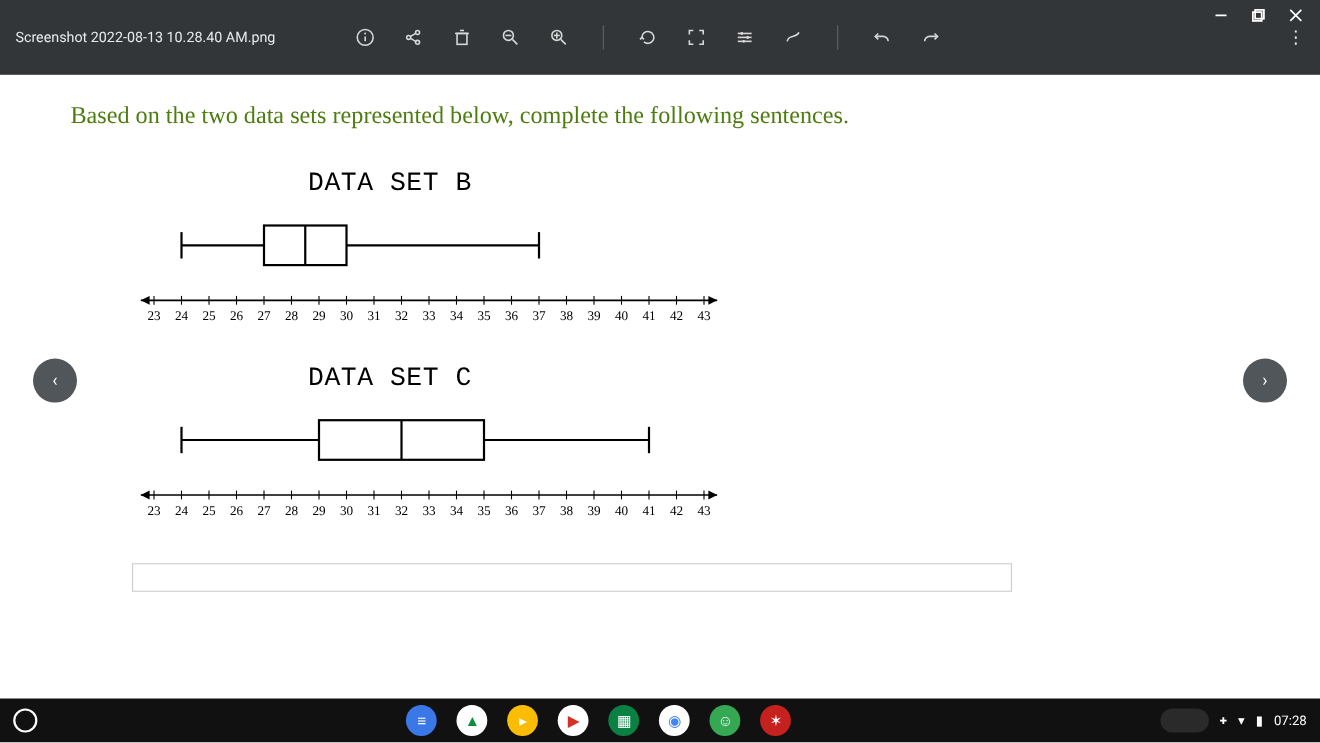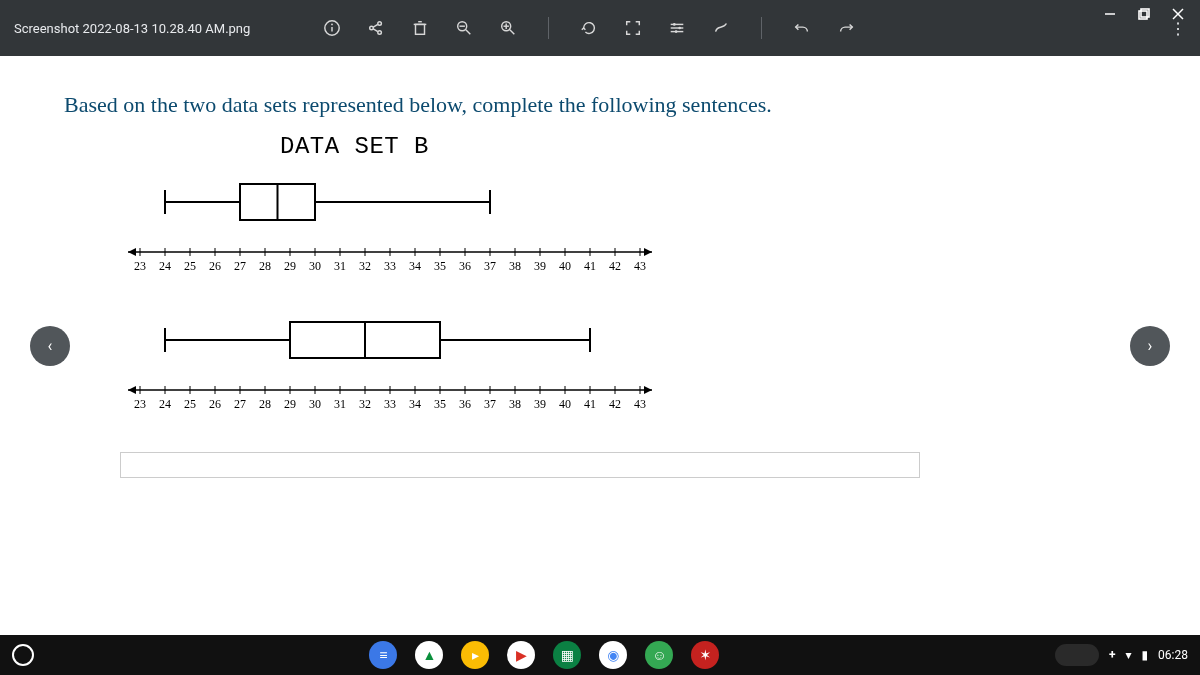--- a/index.html
+++ b/index.html
@@ -3,30 +3,30 @@
 <meta charset="utf-8">
 <style>
 * { margin: 0; padding: 0; box-sizing: border-box; }
 body { width: 1200px; height: 675px; font-family: -apple-system, BlinkMacSystemFont, "Segoe UI", Roboto, sans-serif; background: #fff; overflow: hidden; position: relative; }
 
 
 .win-controls { position: absolute; top: 0; right: 0; height: 28px; display: flex; align-items: center; gap: 18px; padding: 6px 14px; color: #fff; z-index: 20;}
 .win-controls .wc { width: 16px; height: 16px; display:flex; align-items:center; justify-content:center; cursor:pointer;}
 
 
-.toolbar { height: 56px; background: #323639; color: #e0e0e0; display: flex; align-items: center; padding: 0 14px; gap: 6px; position: relative; z-index: 10;}
+.toolbar { height: 68px; background: #323639; color: #e0e0e0; display: flex; align-items: center; padding: 0 14px; gap: 6px; position: relative; z-index: 10;}
 .filename { font-size: 13px; color: #e8eaed; flex: 0 0 auto; margin-right: 60px;}
 .tb-icons { display: flex; align-items: center; gap: 24px; margin-left: 6px;}
 .tb-icons .ico { width: 20px; height: 20px; display:flex; align-items:center; justify-content:center; cursor:pointer; opacity: .95;}
 .tb-sep { width: 1px; height: 22px; background: #5f6368; margin: 0 6px;}
 .menu-dots { position: absolute; right: 14px; top: 50%; transform: translateY(-50%); cursor:pointer; color:#e8eaed;}
 
 
 .content { position: absolute; top: 56px; left: 0; right: 0; bottom: 40px; background: #fff; padding: 36px 60px 0 60px;}
-.prompt { font-family: Georgia, "Times New Roman", serif; font-size: 22px; color: #0c4a6e; margin: 0 0 15px 4px;}
+.prompt { font-family: Georgia, "Times New Roman", serif; font-size: 22px; color: #4d7c0f; margin: 0 0 36px 4px;}
 .chart-block { margin-left: 60px; margin-bottom: 24px;}
 .chart-title { font-family: Liberation Mono, monospace; font-size: 24px; text-align: left; margin-left: 160px; margin-bottom: 12px; letter-spacing: .5px;}
 .numline-wrap { overflow: visible; }
 
 
 .nav-btn { position: absolute; top: 50%; transform: translateY(-50%); width: 40px; height: 40px; border-radius: 50%; background: #51565a; color: #fff; display:flex; align-items:center; justify-content:center; cursor:pointer; z-index: 5;}
 .nav-prev { left: 30px;}
 .nav-next { right: 30px;}
 
 
@@ -215,20 +215,21 @@
           <text x="470" y="98" text-anchor="middle" font-size="12" font-family="Times New Roman, serif">41</text>
           <line x1="495" y1="76" x2="495" y2="84" stroke="#000"></line>
           <text x="495" y="98" text-anchor="middle" font-size="12" font-family="Times New Roman, serif">42</text>
           <line x1="520" y1="76" x2="520" y2="84" stroke="#000"></line>
           <text x="520" y="98" text-anchor="middle" font-size="12" font-family="Times New Roman, serif">43</text>
         </g>
     </svg>
   </div>
 
   <div class="chart-block">
+    <div class="chart-title">DATA SET C</div>
     <svg class="numline-wrap" width="540" height="110" viewBox="0 0 540 110">
       <g id="box-c">
           <line x1="45" y1="30" x2="170" y2="30" stroke="#000" stroke-width="2"></line>
           <line x1="320" y1="30" x2="470" y2="30" stroke="#000" stroke-width="2"></line>
           <line x1="45" y1="18" x2="45" y2="42" stroke="#000" stroke-width="2"></line>
           <line x1="470" y1="18" x2="470" y2="42" stroke="#000" stroke-width="2"></line>
           <rect x="170" y="12" width="150" height="36" fill="none" stroke="#000" stroke-width="2"></rect>
           <line x1="245" y1="12" x2="245" y2="48" stroke="#000" stroke-width="2"></line>
         </g>
       <g id="axis-c">
@@ -294,15 +295,15 @@
       <div class="app" style="background: rgb(11, 128, 67); color: rgb(255, 255, 255);">▦</div>
       <div class="app" style="background: rgb(255, 255, 255); color: rgb(66, 133, 244);">◉</div>
       <div class="app" style="background: rgb(52, 168, 83); color: rgb(255, 255, 255);">☺</div>
       <div class="app" style="background: rgb(197, 34, 31); color: rgb(255, 255, 255);">✶</div>
     </div>
   <div class="tb-right">
     <div class="tray-pill"></div>
     <span style="font-weight:bold;">+</span>
     <span>▾</span>
     <span>▮</span>
-    <span>06:28</span>
+    <span>07:28</span>
   </div>
 </div>
 
 </body></html>

